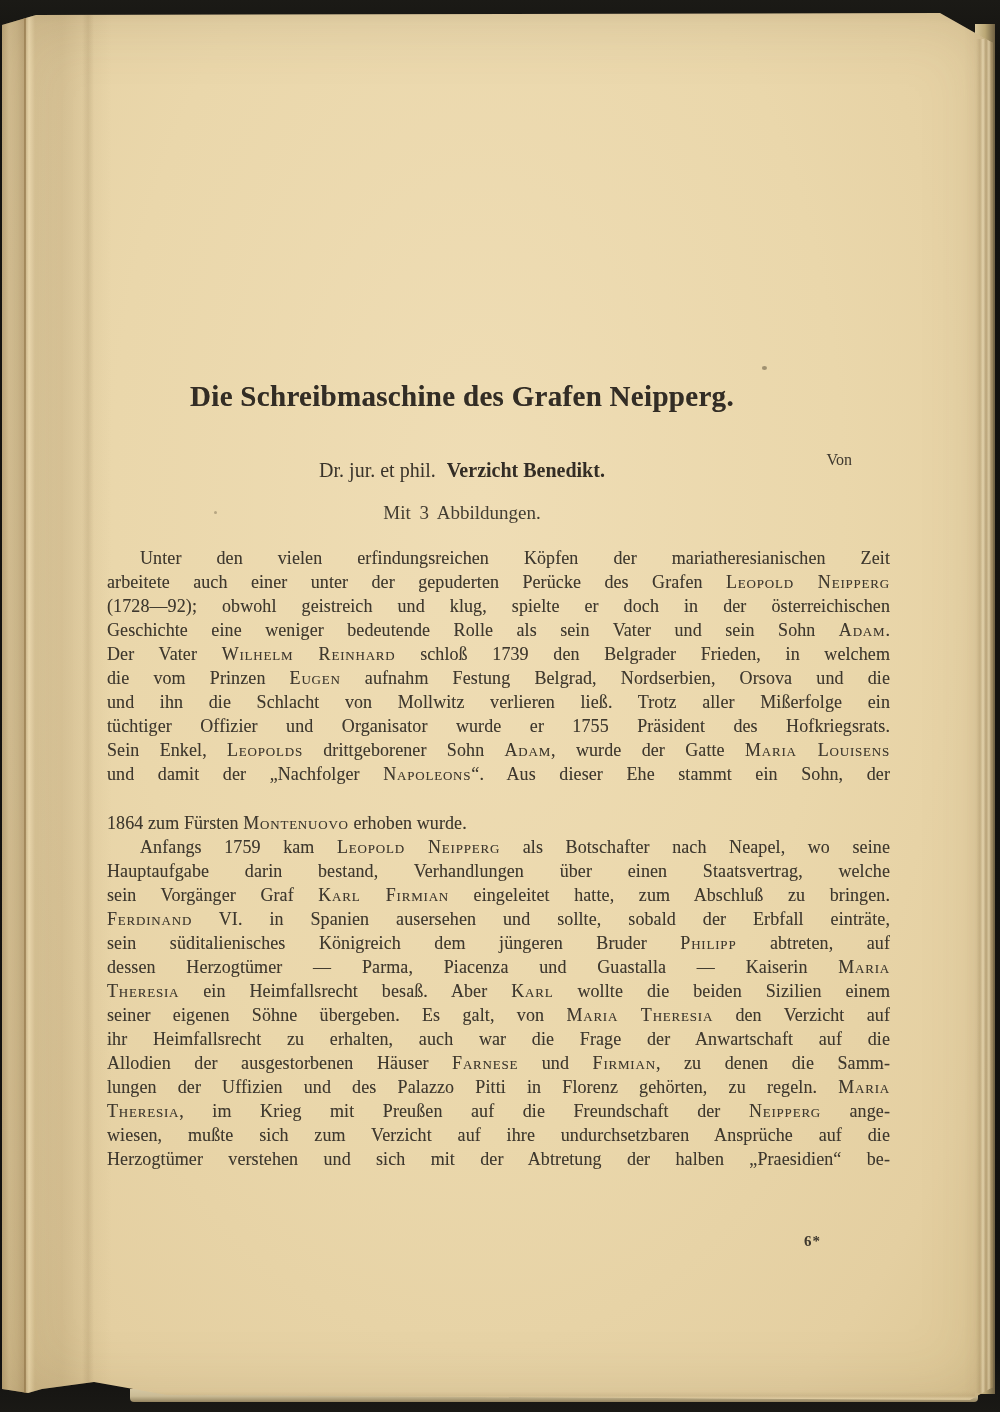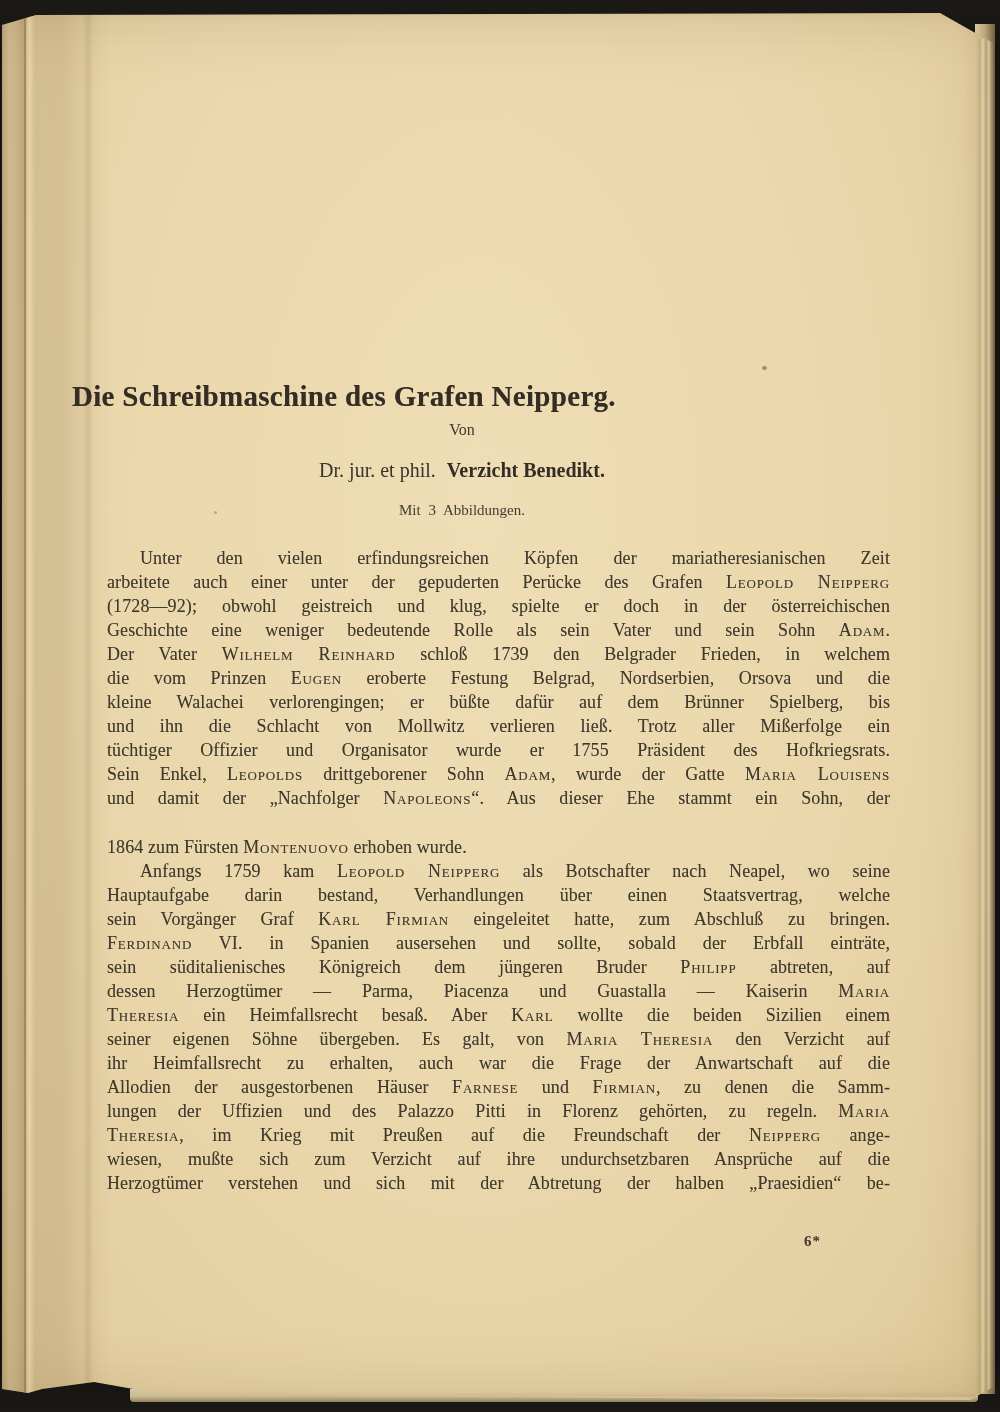--- a/index.html
+++ b/index.html
@@ -44,36 +44,36 @@
     position:absolute; left:150px; right:18px; bottom:0; height:12px; pointer-events:none;
     background:linear-gradient(180deg, rgba(120,95,55,0) 0px, rgba(120,95,55,.10) 5px,
       rgba(246,232,196,.35) 8px, rgba(104,84,48,.35) 12px);
   }
   .speck { position:absolute; background:rgba(86,74,52,.5); border-radius:50%; }
   .s1 { left:760px; top:353px; width:5px; height:4px; }
   .s2 { left:212px; top:498px; width:3px; height:3px; opacity:.7; }
 
   .title {
     position:absolute; left:70px; top:366px; width:780px; margin:0;
-    text-align:left; font-size:29px; line-height:34px; font-weight:700;
+    text-align:center; font-size:29px; line-height:34px; font-weight:700;
     color:#332d25; letter-spacing:.3px; text-shadow:0 0 .5px rgba(51,45,37,.45);
   }
   .byline {
-    position:absolute; left:70px; top:408px; width:780px;
-    text-align:center; font-size:16px; color:#3e382e;
+    position:absolute; left:70px; top:438px; width:780px;
+    text-align:right; font-size:16px; color:#3e382e;
   }
   .author {
     position:absolute; left:70px; top:446px; width:780px;
     text-align:center; font-size:20px; color:#3a342b;
   }
   .author .degree { padding-right:6px;margin-top:8px; }
   .author .name { font-weight:700; color:#332d25; }
   .fig-note {
     position:absolute; left:70px; top:489px; width:780px;
-    text-align:center; font-size:15px; word-spacing:4px; color:#433d32;
+    text-align:center; font-size:19px; word-spacing:4px; color:#433d32;
   }
   .body-text {
     position:absolute; left:105px; top:533px; width:783px;
     font-size:18px; line-height:24px; color:#3e382e;
     text-shadow:0 0 .5px rgba(62,56,46,.35); letter-spacing:.1px;
   }
   .line { text-align:justify; text-align-last:justify; }
   .line.short { text-align-last:left;margin-top:25px; }
   .line.indent { text-indent:33px; }
   .sc { font-variant:small-caps; letter-spacing:.8px; }
@@ -105,22 +105,21 @@
     </div>
     <div class="fig-note">Mit 3 Abbildungen.</div>
 
     <div class="body-text">
         <div>
           <div class="line indent"><span>Unter den vielen erfindungsreichen Köpfen der mariatheresianischen Zeit</span></div>
           <div class="line"><span>arbeitete auch einer unter der gepuderten Perücke des Grafen </span><span class="sc">Leopold Neipperg</span></div>
           <div class="line"><span>(1728—92); obwohl geistreich und klug, spielte er doch in der österreichischen</span></div>
           <div class="line"><span>Geschichte eine weniger bedeutende Rolle als sein Vater und sein Sohn </span><span class="sc">Adam</span><span>.</span></div>
           <div class="line"><span>Der Vater </span><span class="sc">Wilhelm Reinhard</span><span> schloß 1739 den Belgrader Frieden, in welchem</span></div>
-          <div class="line"><span>die vom Prinzen </span><span class="sc">Eugen</span><span> eroberte Festung Belgrad, Nordserbien, Orsova und die</span></div>
-          <div class="line"><span>kleine Walachei verlorengingen; er büßte dafür auf dem Brünner Spielberg, bis</span></div>
+          <div class="line"><span>die vom Prinzen </span><span class="sc">Eugen</span><span> aufnahm Festung Belgrad, Nordserbien, Orsova und die</span></div>
           <div class="line"><span>und ihn die Schlacht von Mollwitz verlieren ließ. Trotz aller Mißerfolge ein</span></div>
           <div class="line"><span>tüchtiger Offizier und Organisator wurde er 1755 Präsident des Hofkriegsrats.</span></div>
           <div class="line"><span>Sein Enkel, </span><span class="sc">Leopolds</span><span> drittgeborener Sohn </span><span class="sc">Adam</span><span>, wurde der Gatte </span><span class="sc">Maria Louisens</span></div>
           <div class="line"><span>und damit der „Nachfolger </span><span class="sc">Napoleons</span><span>“. Aus dieser Ehe stammt ein Sohn, der</span></div>
           <div class="line short"><span>1864 zum Fürsten </span><span class="sc">Montenuovo</span><span> erhoben wurde.</span></div>
         </div>
         <div>
           <div class="line indent"><span>Anfangs 1759 kam </span><span class="sc">Leopold Neipperg</span><span> als Botschafter nach Neapel, wo seine</span></div>
           <div class="line"><span>Hauptaufgabe darin bestand, Verhandlungen über einen Staatsvertrag, welche</span></div>
           <div class="line"><span>sein Vorgänger Graf </span><span class="sc">Karl Firmian</span><span> eingeleitet hatte, zum Abschluß zu bringen.</span></div>

